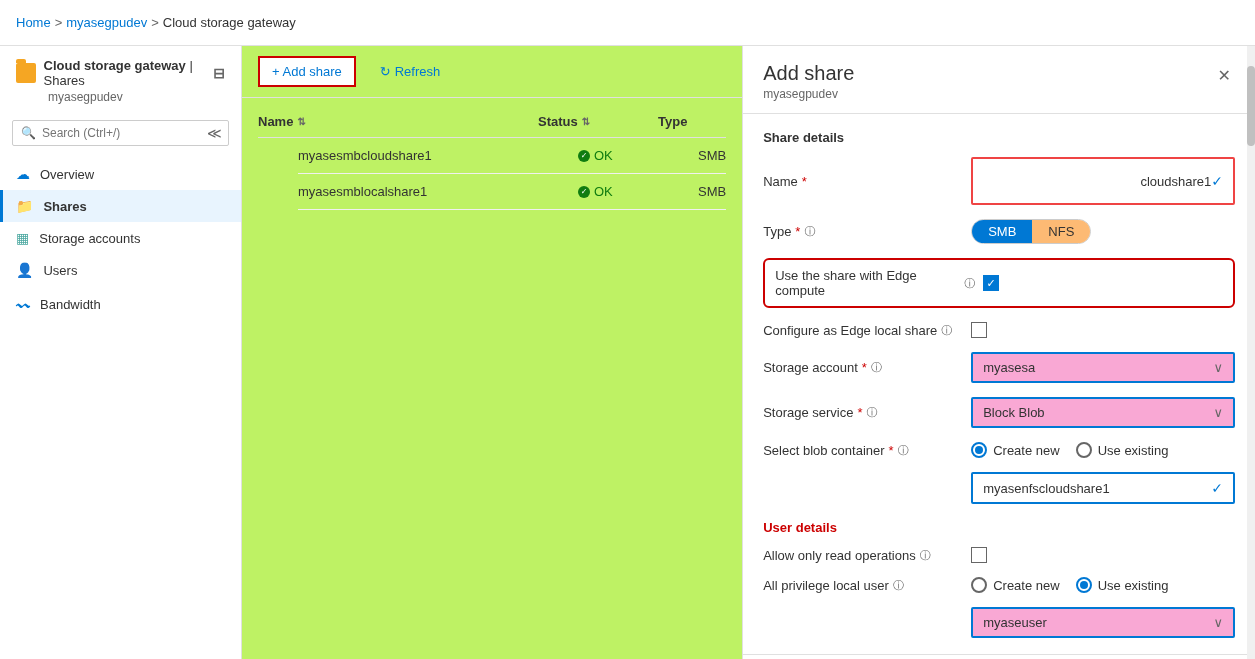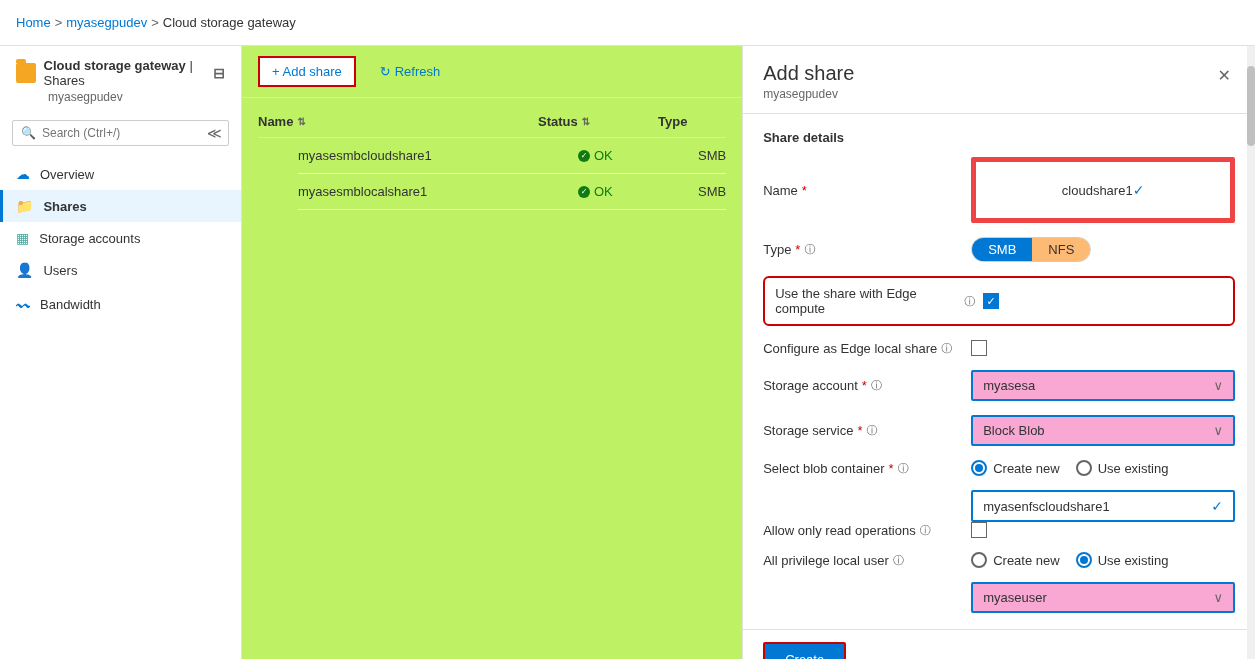--- a/index.html
+++ b/index.html
@@ -256,28 +256,28 @@
 
     .form-label .required { color: #cc0000; }
     .info-icon { color: #666; font-size: 11px; cursor: help; }
 
     .form-control-wrapper {
       flex: 1;
     }
 
     .text-input {
       width: 100%;
-      padding: 20px 10px;
-      border: 5px solid #ef4444;
+      padding: 14px 10px;
+      border: 2px solid #ef4444;
       border-radius: 2px;
       font-size: 13px;
       outline: none;
       display: flex;
       align-items: center;
-      justify-content: center;
+      justify-content: flex-end;
       background: #fff;
     }
 
     .input-check { color: #0078d4; font-size: 14px; }
 
     .type-toggle {
       display: flex;
       border: 1px solid #ccc;
       border-radius: 20px;
       overflow: hidden;
@@ -632,20 +632,21 @@
         </div>
       </div>
 
       <div class="form-offset">
         <div class="blob-container-input">
           <span>myasenfscloudshare1</span>
           <span class="input-check">✓</span>
         </div>
       </div>
 
+      <div class="user-details-title">User details</div>
 
       <div class="form-row">
         <div class="form-label">
           <span>Allow only read operations</span>
           <span class="info-icon">ⓘ</span>
         </div>
         <div class="checkbox-empty"></div>
       </div>
 
       <div class="form-row">

